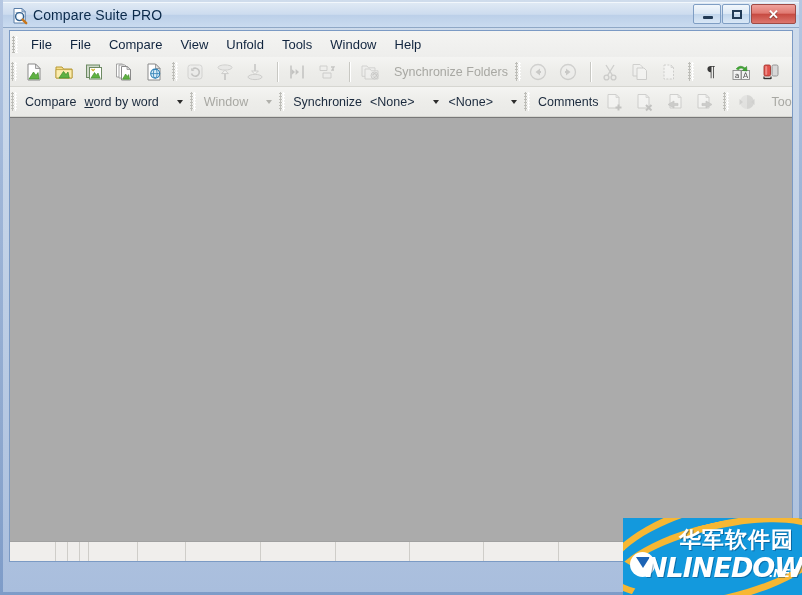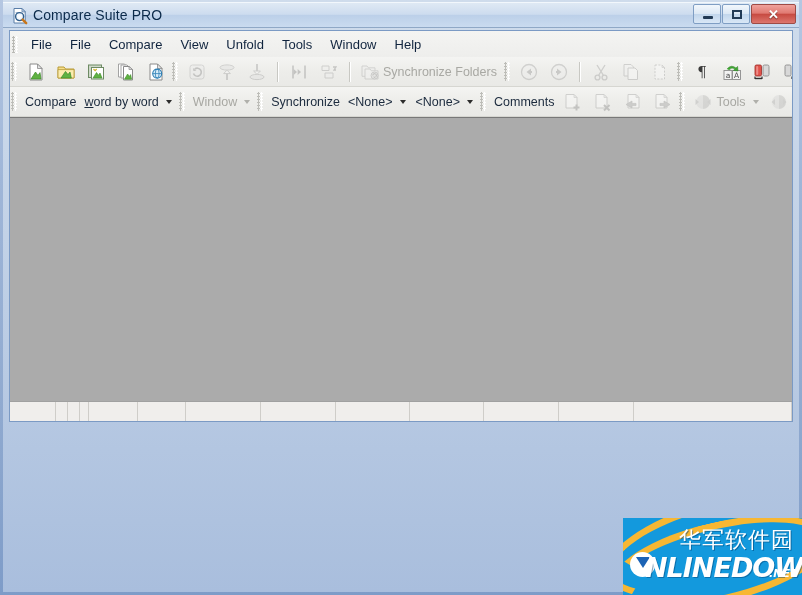--- a/index.html
+++ b/index.html
@@ -105,21 +105,21 @@
     line-height: 19px;
     text-align: center;
     text-shadow: 0 1px 1px rgba(0,0,0,.45);
     font-family: "Liberation Sans", sans-serif;
   }
 
   
   #client {
     position: absolute;
     left: 9px; top: 30px;
-    width: 784px; height: 392px;
+    width: 784px; height: 532px;
     background: #f0f0ee;
     border: 1px solid #7b9ac4;
     box-sizing: border-box;
     overflow: hidden;
   }
 
   
   #menu-bar {
     position: absolute;
     left: 0; top: 0;
@@ -177,22 +177,21 @@
       radial-gradient(circle at 4.5px 1.5px, #ffffff 1px, transparent 1.2px);
     background-size: 6px 3px;
     background-repeat: repeat-y;
     flex: 0 0 auto;
   }
   .tb-btn {
     height: 24px;
     min-width: 24px;
     display: flex;
     align-items: center;
-    justify-content: center;
-    gap: 3px;
+    gap: 14px;
     padding: 0 2px;
     border: 1px solid transparent;
     border-radius: 2px;
     cursor: default;
     flex: 0 0 auto;
   }
   .tb-btn.has-label { padding: 0 5px 0 3px; }
   .tb-btn.disabled { cursor: default; }
   .tb-label {
     font-size: 12.5px;
@@ -271,21 +270,21 @@
     border: 7px solid #f7b733;
     border-radius: 50%;
     transform: rotate(-15deg);
     border-bottom-color: transparent;
     border-right-color: transparent;
   }
   .wm-cn {
     position: absolute;
     left: 56px; top: 7px;
     font-size: 22px;
-    font-weight: normal;
+    font-weight: bold;
     color: #ffffff;
     letter-spacing: 1px;
     font-family: "DejaVu Sans", sans-serif;
     text-shadow: 1px 1px 0 rgba(0,60,110,.5);
     white-space: nowrap;
   }
   .wm-circle {
     position: absolute;
     left: 7px; top: 34px;
     width: 25px; height: 25px;

